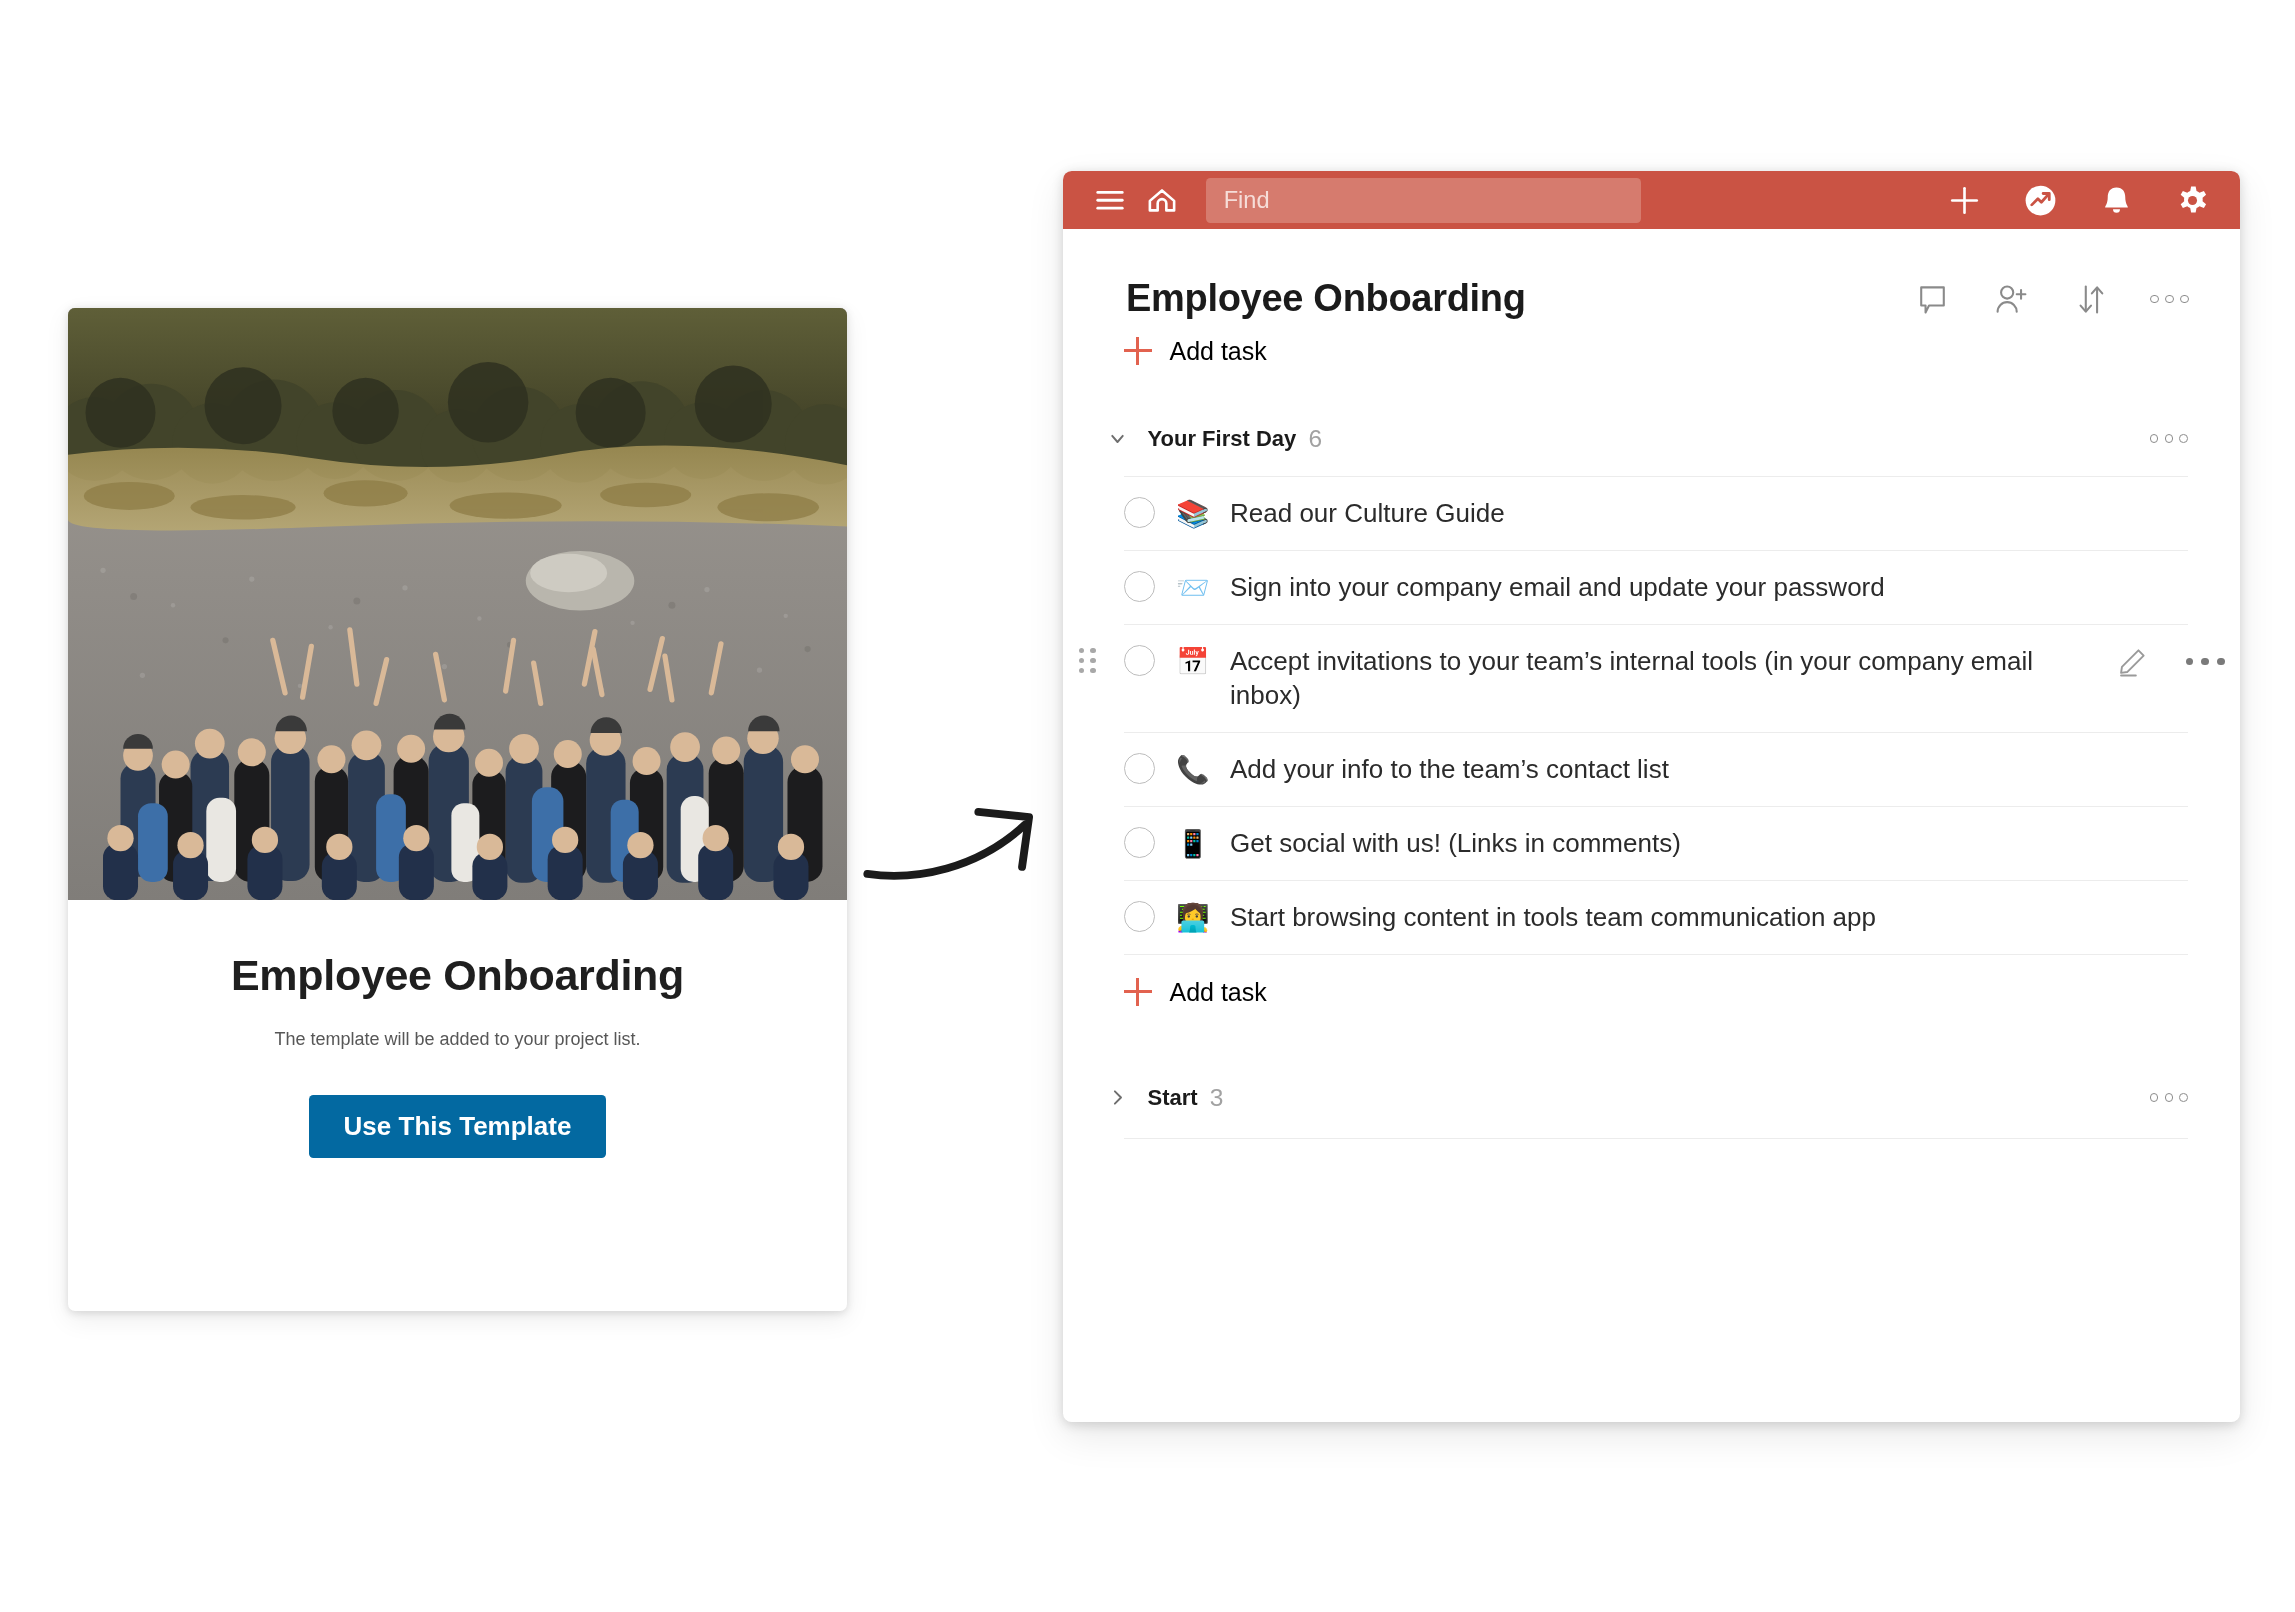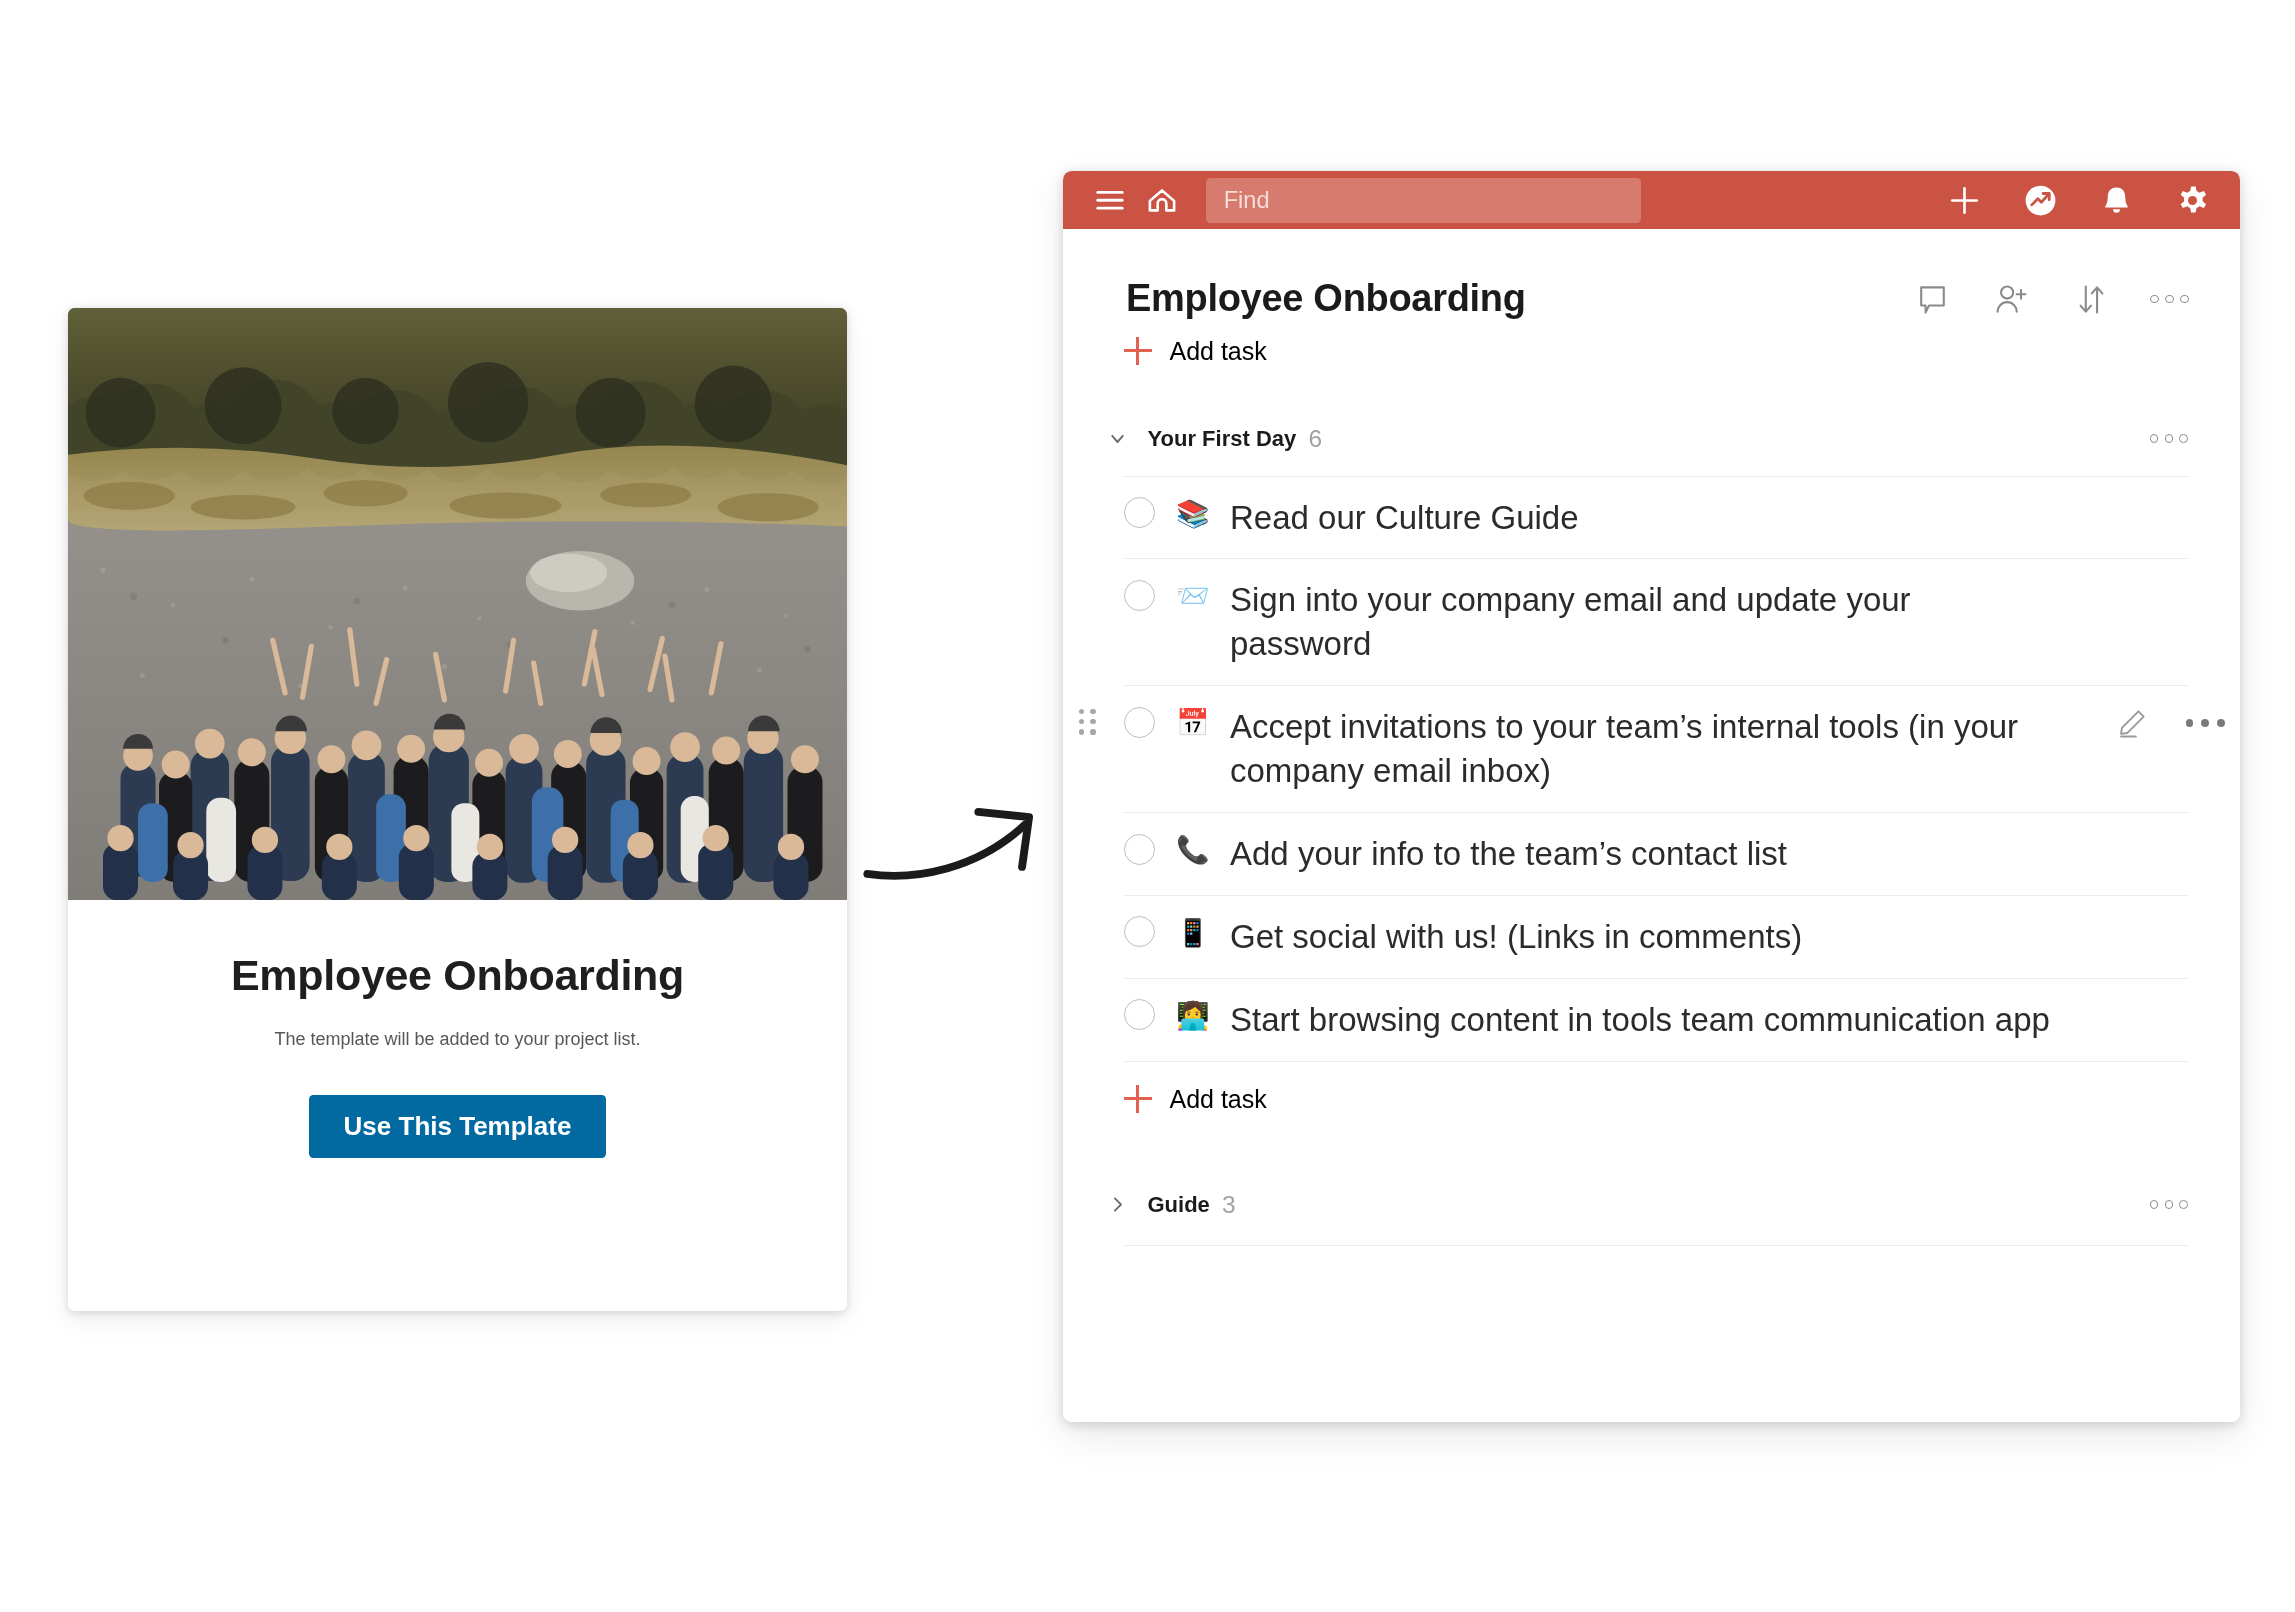--- a/index.html
+++ b/index.html
@@ -161,21 +161,21 @@
   }
   .task-row:first-child { border-top: 0.9px solid #ececec; }
   .checkbox {
     width: 31px; height: 31px; border-radius: 50%;
     border: 1.7px solid #bdbdbd; flex: 0 0 auto;
     cursor: pointer; margin-top: 1.7px;
   }
   .task-emoji { font-size: 27px; line-height: 35px; flex: 0 0 auto; width: 33px; text-align:center;
                 font-family: "DejaVu Sans", sans-serif; }
   .task-text {
-    font-size: 33px; color: #2b2b2b; line-height: 1.33;
+    font-size: 26px; color: #2b2b2b; line-height: 1.33;
     max-width: 827px;
   }
   .drag-handle {
     position: absolute; left: -45px; top: 23px;
     width: 17.5px; height: 26px;
     display: grid; grid-template-columns: 1fr 1fr; grid-template-rows: 1fr 1fr 1fr;
     gap: 4.4px 5.2px; cursor: grab;
   }
   .drag-handle i { width: 5.2px; height: 5.2px; border-radius: 50%; background: #a8a8a8; display:block; }
   .row-edit { position:absolute; right: 40px; top: 21px; width: 33px; height: 33px; cursor:pointer; }
@@ -589,21 +589,21 @@
       </div>
     </div>
 
     <div class="section people">
       <div class="section-head">
         <span class="chev">
           <svg viewBox="0 0 24 24" width="21" height="21" aria-hidden="true">
             <path d="M9 5 L16 12 L9 19" fill="none" stroke="#6e6e6e" stroke-width="2.2" stroke-linecap="round" stroke-linejoin="round"></path>
           </svg>
         </span>
-        <span class="section-name">Guide</span>
+        <span class="section-name">Start</span>
         <span class="section-count">3</span>
         <span class="section-more">
           <span class="dots-hollow">
             <i></i>
               <i></i>
               <i></i>
           </span>
         </span>
       </div>
       <div class="people-rule"></div>

